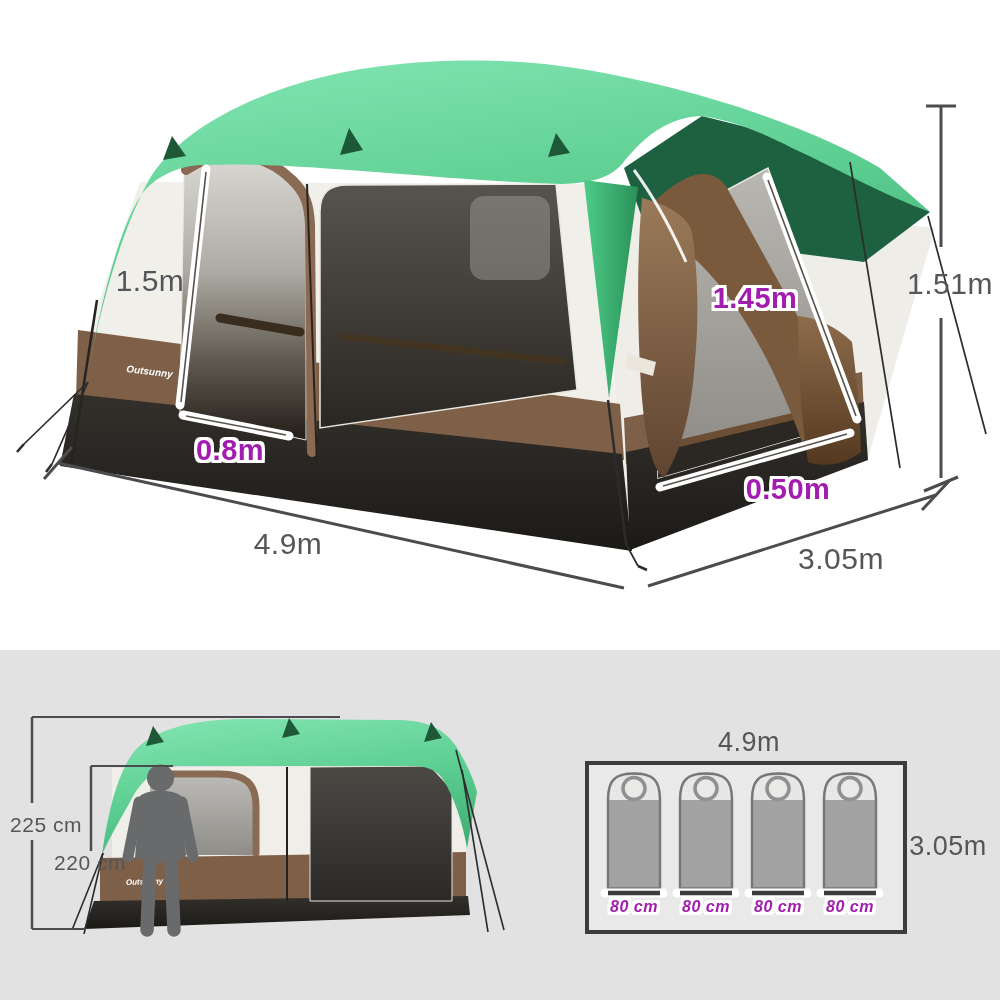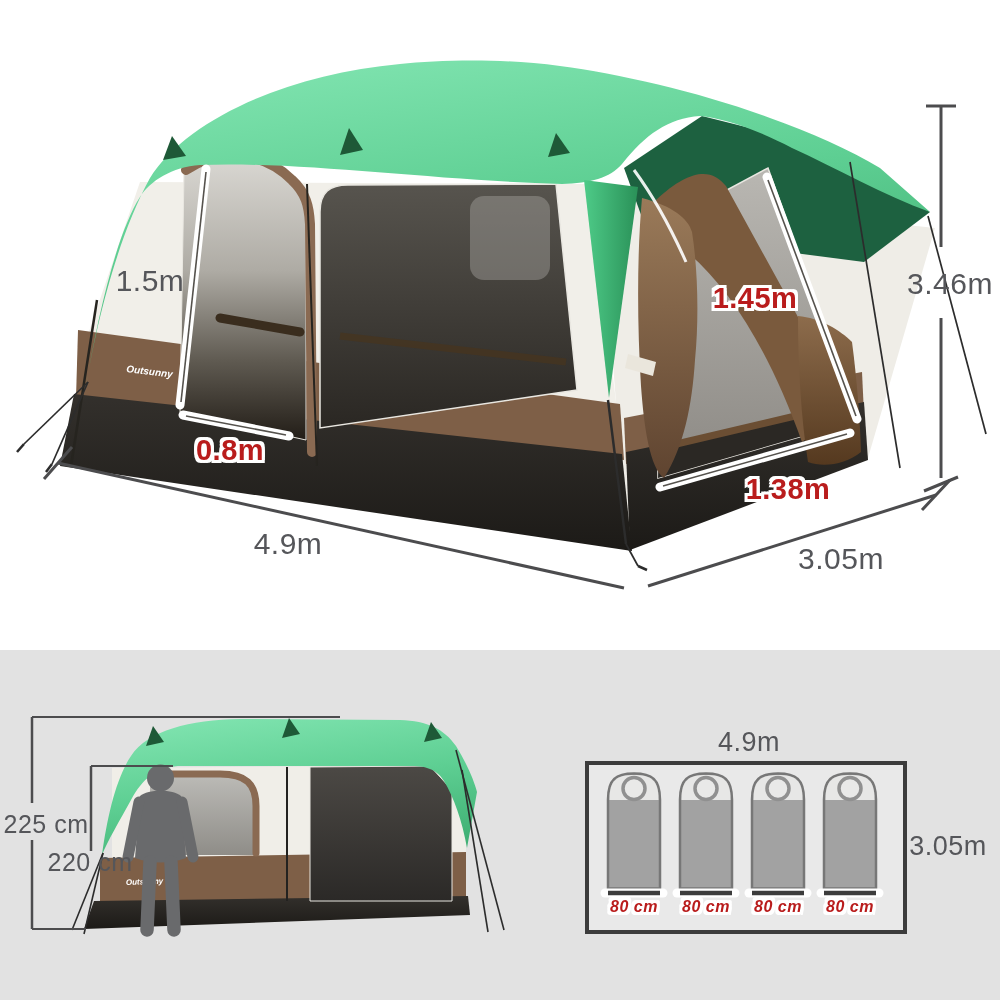--- a/index.html
+++ b/index.html
@@ -8,23 +8,23 @@
     font-family:"Liberation Sans",sans-serif;background:#ffffff;
   }
   .layer{position:absolute;left:0;}
   #top-svg{top:0;}
   .lbl{
     position:absolute;transform:translate(-50%,-50%);
     color:#55565a;white-space:nowrap;line-height:1;letter-spacing:.5px;
   }
   .g30{font-size:30px;}
   .g27{font-size:27px;}
-  .g25{font-size:25px;text-align:center;}
+  .g25{font-size:21px;text-align:center;}
   .outlined{
-    font-weight:bold;color:#b91c1c;
+    font-weight:bold;color:#a21caf;
     text-shadow:
       -3px -3px 0 #fff, 3px -3px 0 #fff, -3px 3px 0 #fff, 3px 3px 0 #fff,
       -3px 0 0 #fff, 3px 0 0 #fff, 0 -3px 0 #fff, 0 3px 0 #fff,
       -2px -2px 0 #fff, 2px 2px 0 #fff, -2px 2px 0 #fff, 2px -2px 0 #fff;
   }
   .o29{font-size:29px;}
   .o22{font-size:16px;font-style:italic;}
   .logo-text{
     font-family:"Liberation Sans",sans-serif;font-style:italic;font-weight:bold;fill:#ffffff;
   }
@@ -274,23 +274,23 @@
         <line x1="821" y1="243" x2="879" y2="243" stroke="#ffffff" stroke-width="9" stroke-linecap="round"></line>
         <line x1="824" y1="243" x2="876" y2="243" stroke="#3c3c3c" stroke-width="4.5"></line>
       </g>
     </g>
   </svg>
 
   <span class="lbl g30" style="left:150px;top:281px">1.5m</span>
   <span class="lbl outlined o29" style="left:230px;top:450px">0.8m</span>
   <span class="lbl g30" style="left:288px;top:544px">4.9m</span>
   <span class="lbl g30" style="left:841px;top:559px">3.05m</span>
-  <span class="lbl g30" style="left:950px;top:284px">3.46m</span>
+  <span class="lbl g30" style="left:950px;top:284px">1.51m</span>
   <span class="lbl outlined o29" style="left:755px;top:298px">1.45m</span>
-  <span class="lbl outlined o29" style="left:788px;top:489px">1.38m</span>
+  <span class="lbl outlined o29" style="left:788px;top:489px">0.50m</span>
 
   <span class="lbl g25" style="left:46px;top:824px">225 cm</span>
   <span class="lbl g25" style="left:90px;top:862px">220 cm</span>
 
   <span class="lbl g27" style="left:749px;top:742px">4.9m</span>
   <span class="lbl g27" style="left:948px;top:846px">3.05m</span>
 
   <span class="lbl outlined o22" style="left:634px;top:907px">80 cm</span>
   <span class="lbl outlined o22" style="left:706px;top:907px">80 cm</span>
   <span class="lbl outlined o22" style="left:778px;top:907px">80 cm</span>

